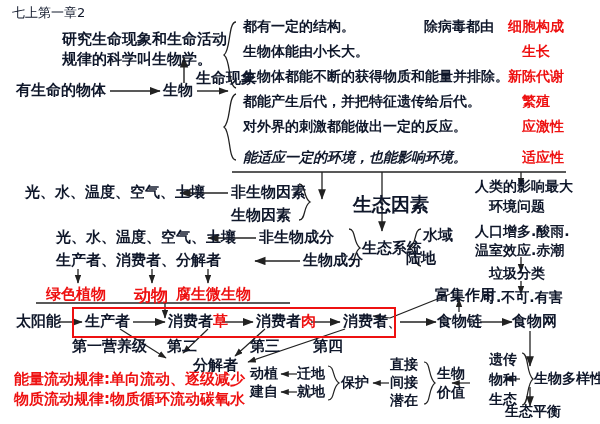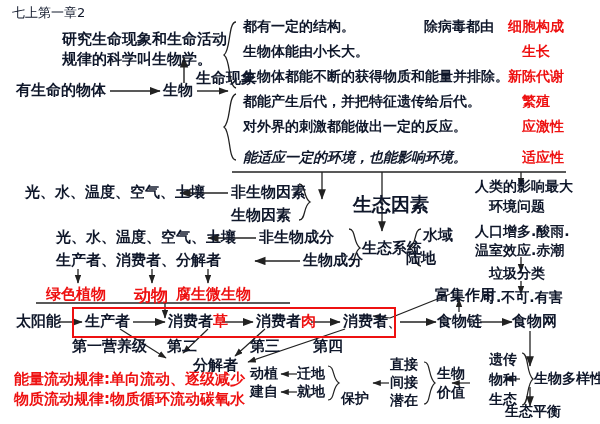--- a/index.html
+++ b/index.html
@@ -165,21 +165,21 @@
 
 <div class="t blk" style="left:193px;top:358px;font-size:15px;">分解者</div>
 <div class="t blk" style="left:435px;top:288px;font-size:15px;">富集作用</div>
 <div class="t blk" style="left:437px;top:314px;font-size:15px;">食物链</div>
 <div class="t blk" style="left:512px;top:314px;font-size:15px;">食物网</div>
 
 <div class="t blk" style="left:250px;top:366px;font-size:14px;">动植</div>
 <div class="t blk" style="left:297px;top:366px;font-size:14px;">迁地</div>
 <div class="t blk" style="left:250px;top:384px;font-size:14px;">建自</div>
 <div class="t blk" style="left:297px;top:384px;font-size:14px;">就地</div>
-<div class="t blk" style="left:341px;top:391px;font-size:14px;">保护</div>
+<div class="t blk" style="left:341px;top:375px;font-size:14px;">保护</div>
 
 <div class="t blk" style="left:390px;top:357px;font-size:14px;">直接</div>
 <div class="t blk" style="left:390px;top:375px;font-size:14px;">间接</div>
 <div class="t blk" style="left:390px;top:393px;font-size:14px;">潜在</div>
 <div class="t blk" style="left:437px;top:366px;font-size:14px;">生物</div>
 <div class="t blk" style="left:437px;top:385px;font-size:14px;">价值</div>
 
 <div class="t blk" style="left:489px;top:352px;font-size:14px;">遗传</div>
 <div class="t blk" style="left:489px;top:372px;font-size:14px;">物种</div>
 <div class="t blk" style="left:489px;top:392px;font-size:14px;">生态</div>

